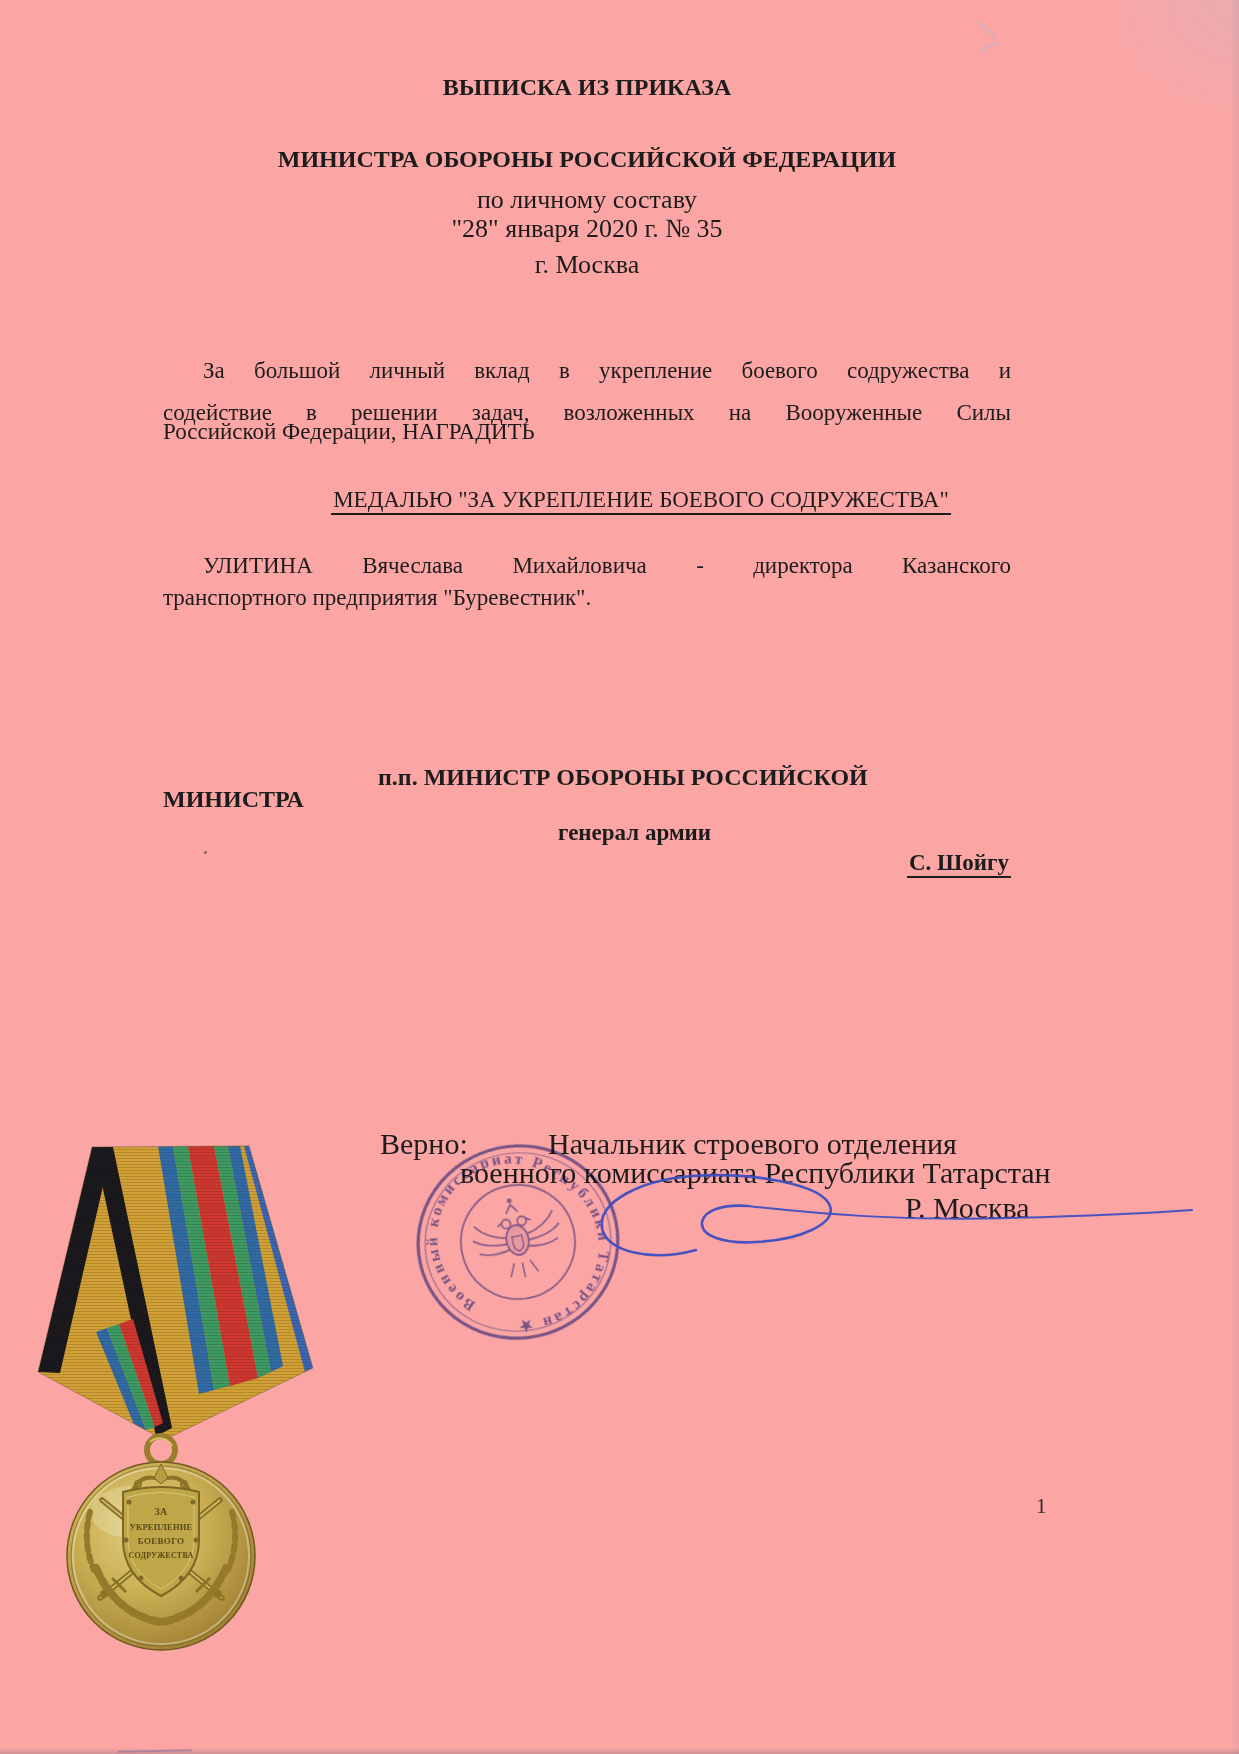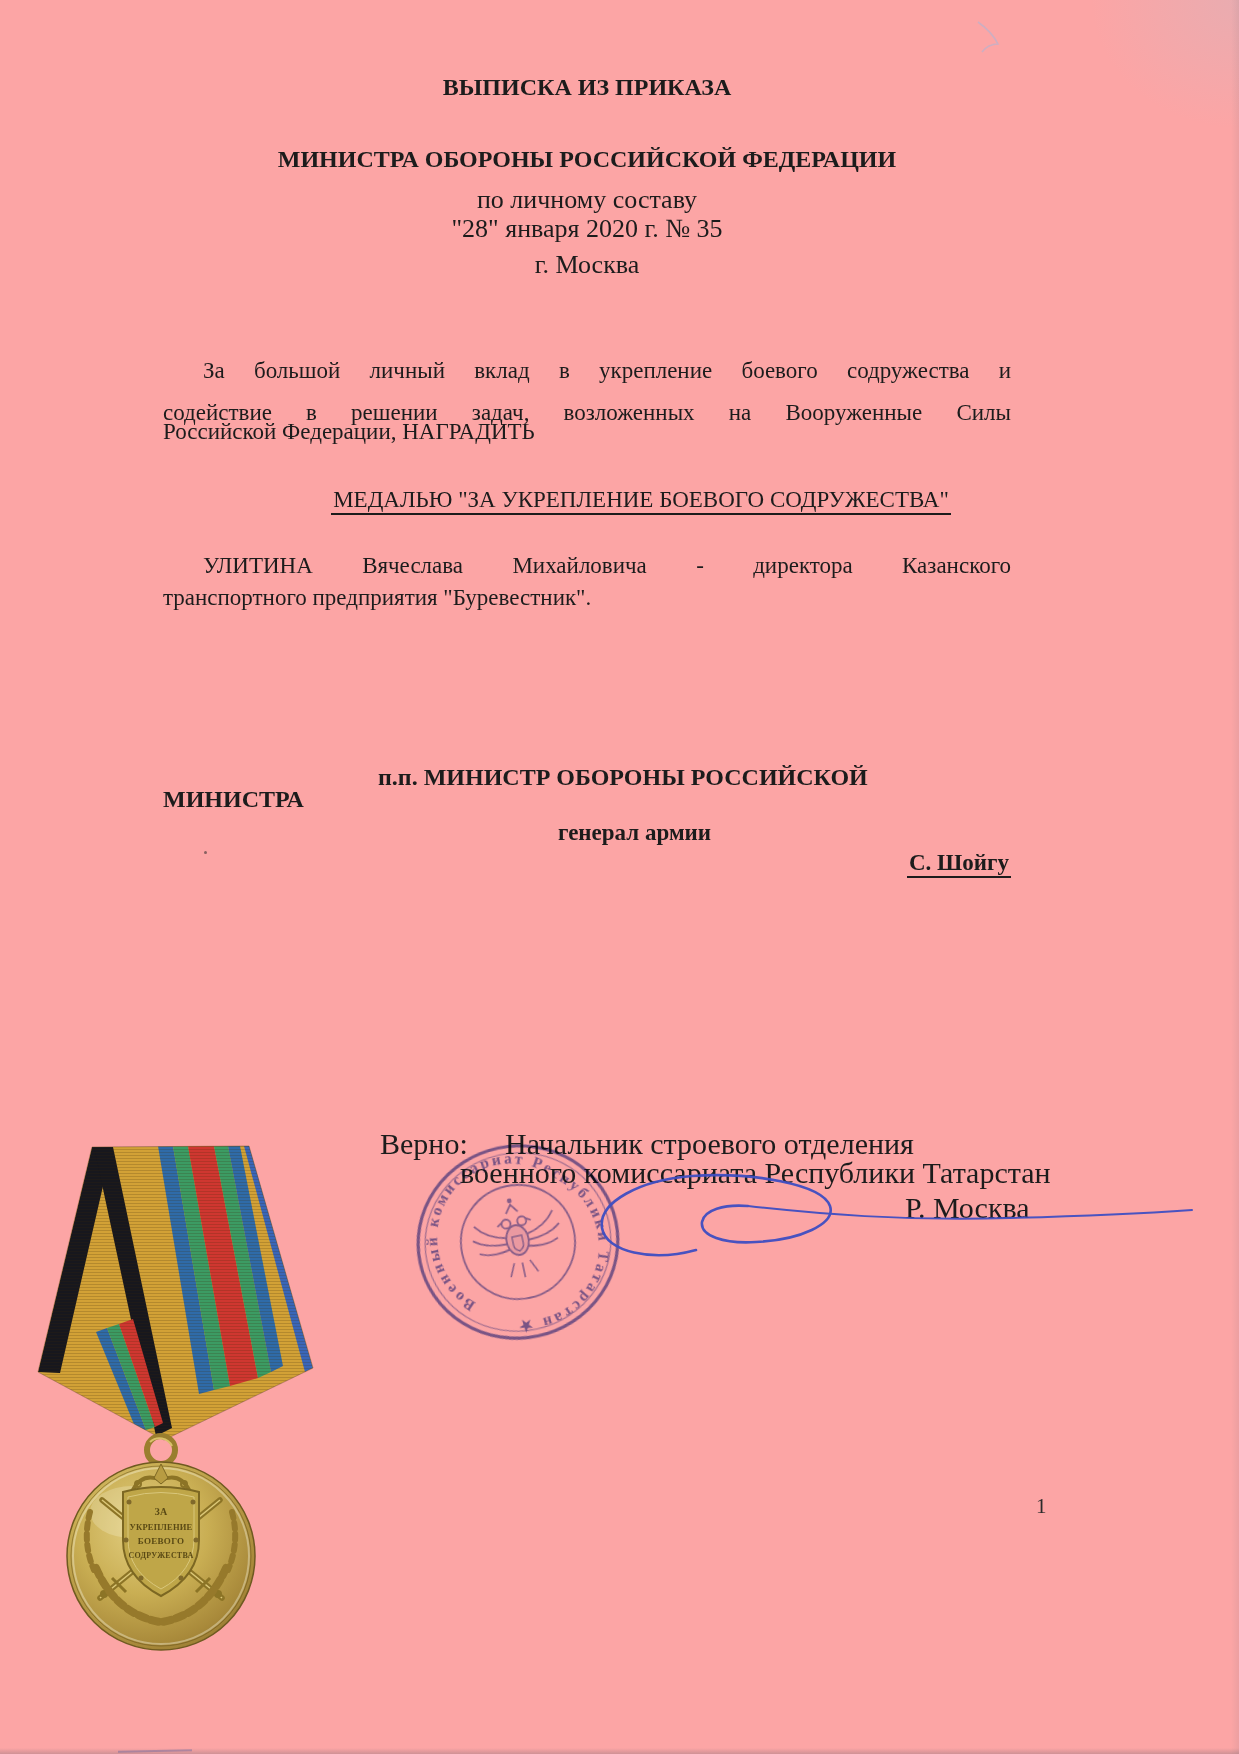--- a/index.html
+++ b/index.html
@@ -58,21 +58,21 @@
   <div class="bodyline" style="top:585px;">транспортного предприятия "Буревестник".</div>
 
   <div class="t b24" style="left:378px;top:748px;margin-top:16px;">п.п. МИНИСТР ОБОРОНЫ РОССИЙСКОЙ</div>
   <div class="t b24" style="left:163px;top:786px;">МИНИСТРА</div>
   <div class="t b23" style="left:558px;top:820px;">генерал армии</div>
   <div class="bodyline" style="top:850px;text-align:right;font-weight:bold;">
     <span class="uline">С. Шойгу</span>
   </div>
 
   <div class="t n23" style="left:380px;top:1127px;">Верно:</div>
-  <div class="t n23" style="left:505px;top:1127px;">Начальник строевого отделения</div>
+  <div class="t n23" style="left:548px;top:1127px;">Начальник строевого отделения</div>
   <div class="t n23" style="left:460px;top:1156px;">военного комиссариата Республики Татарстан</div>
   <div class="t n23" style="left:905px;top:1191px;">Р. Москва</div>
 
   <div class="pagenum">1</div>
 
   <svg class="overlay" width="1239" height="1754" viewBox="0 0 1239 1754">
     <defs>
       <clipPath id="ribbonClip">
         <polygon points="92,1147 249,1146 313,1368 164,1440 38,1372"></polygon>
       </clipPath>

